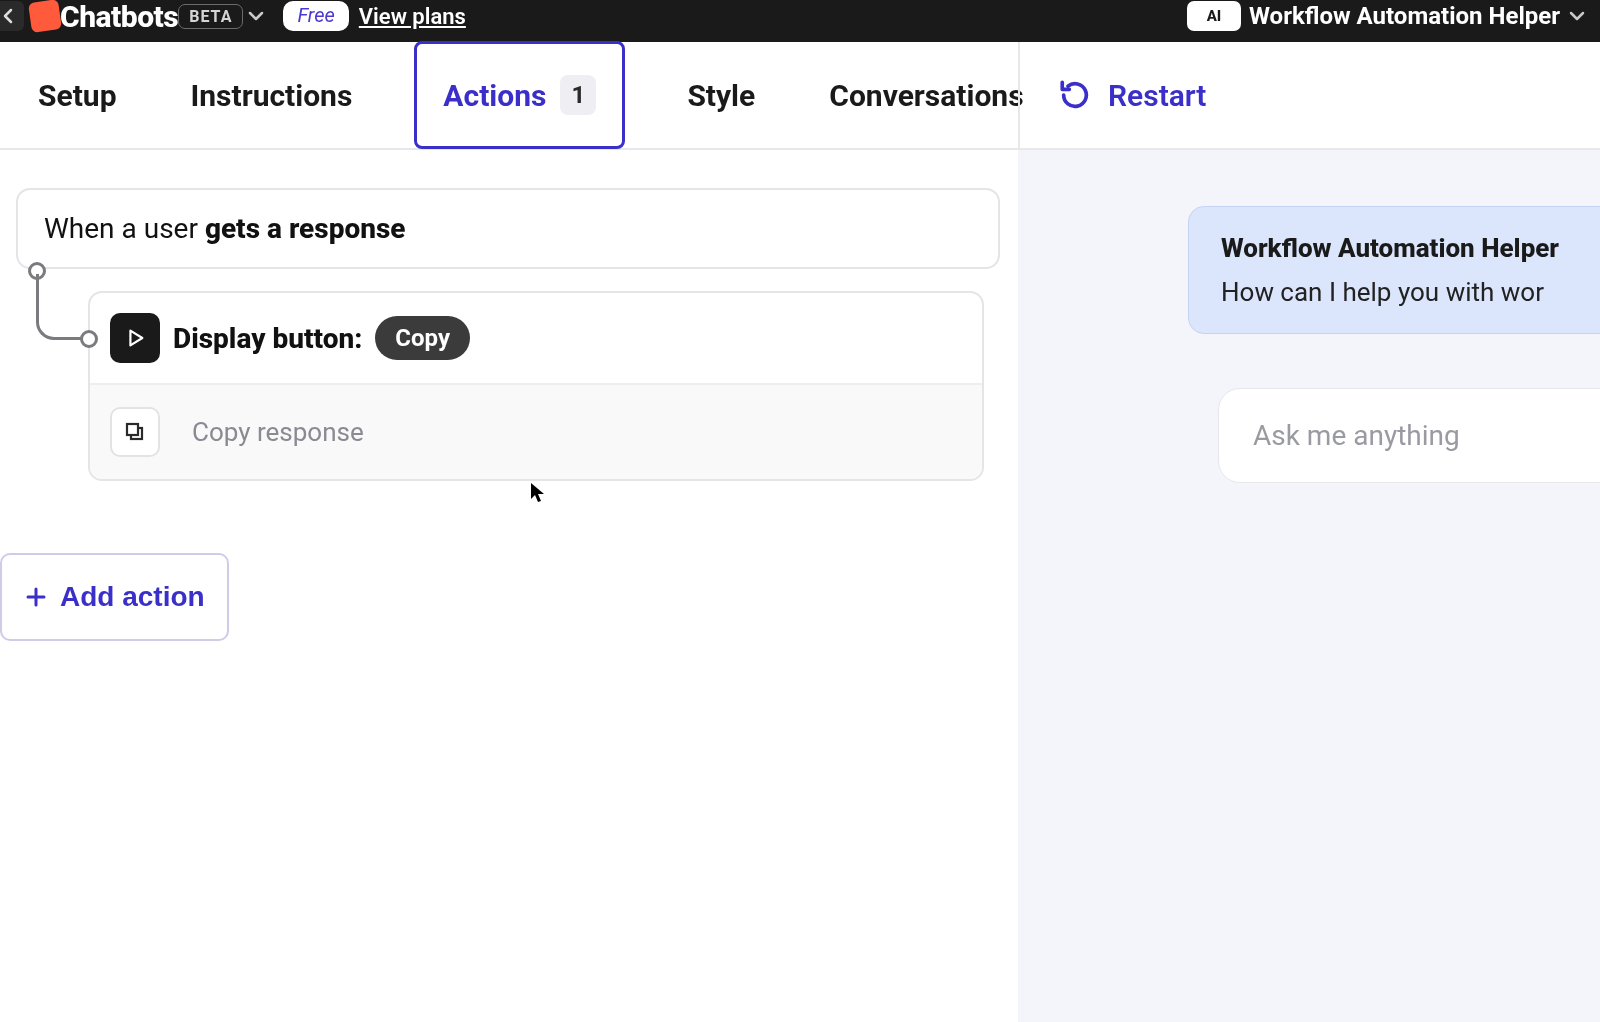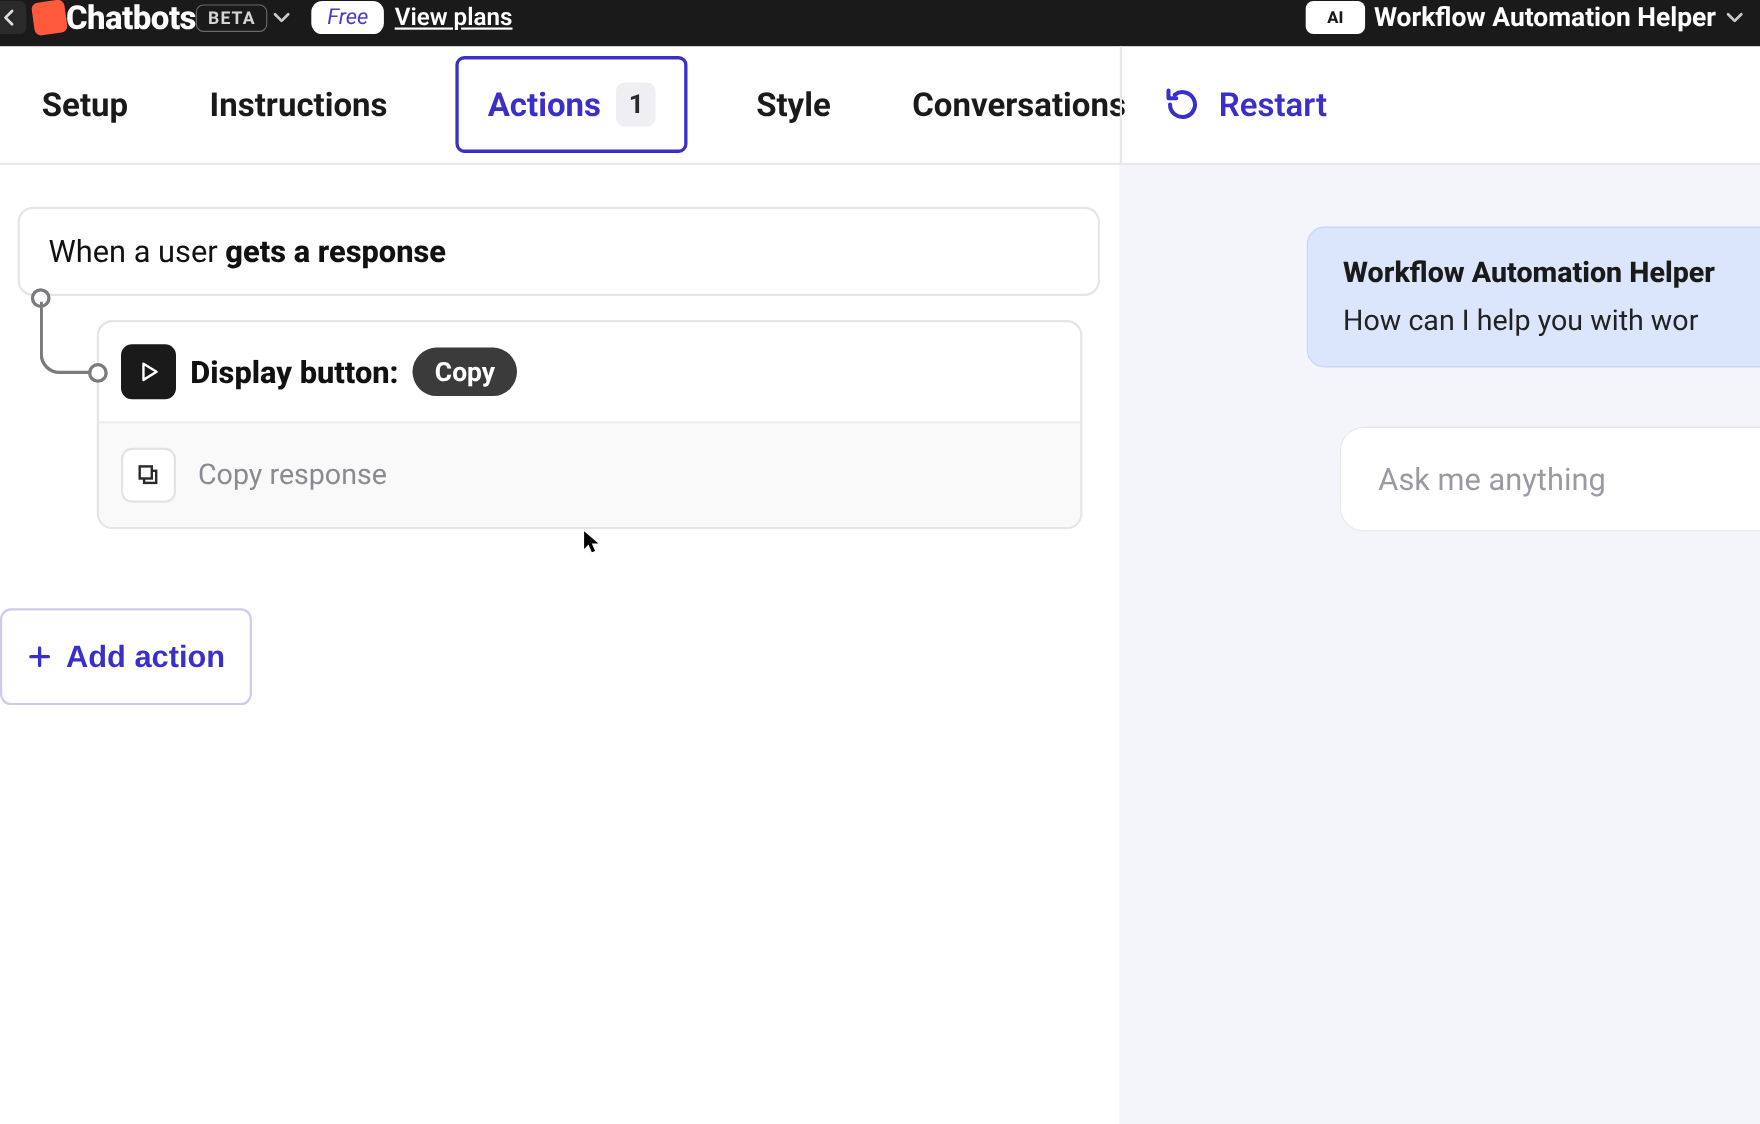--- a/index.html
+++ b/index.html
@@ -90,21 +90,21 @@
     display: flex;
     align-items: center;
     gap: 14px;
     height: 100%;
     padding: 0 12px;
   }
   .tab.active {
     color: #3b2fc9;
     border: 3px solid #3b2fc9;
     border-radius: 8px;
-    height: 88px;
+    height: 108px;
     padding: 0 26px;
   }
   .tab-badge {
     background: #efeef3;
     color: #2a2a2a;
     font-size: 24px;
     font-weight: 700;
     width: 36px; height: 40px;
     border-radius: 8px;
     display:flex;align-items:center;justify-content:center;
@@ -198,21 +198,21 @@
     background: #3b3b3b;
     color: #fff;
     font-size: 24px;
     font-weight: 700;
     padding: 8px 20px;
     border-radius: 999px;
   }
   .action-sub {
     display:flex;
     align-items:center;
-    gap: 20px;
+    gap: 32px;
     padding: 22px 20px;
     border-top: 2px solid #eeeef0;
     background: #f9f9fa;
     font-size: 26px;
     color: #8a8a92;
   }
   .copy-icon-box {
     width: 50px; height: 50px;
     border: 2px solid #e3e3e6;
     border-radius: 10px;

